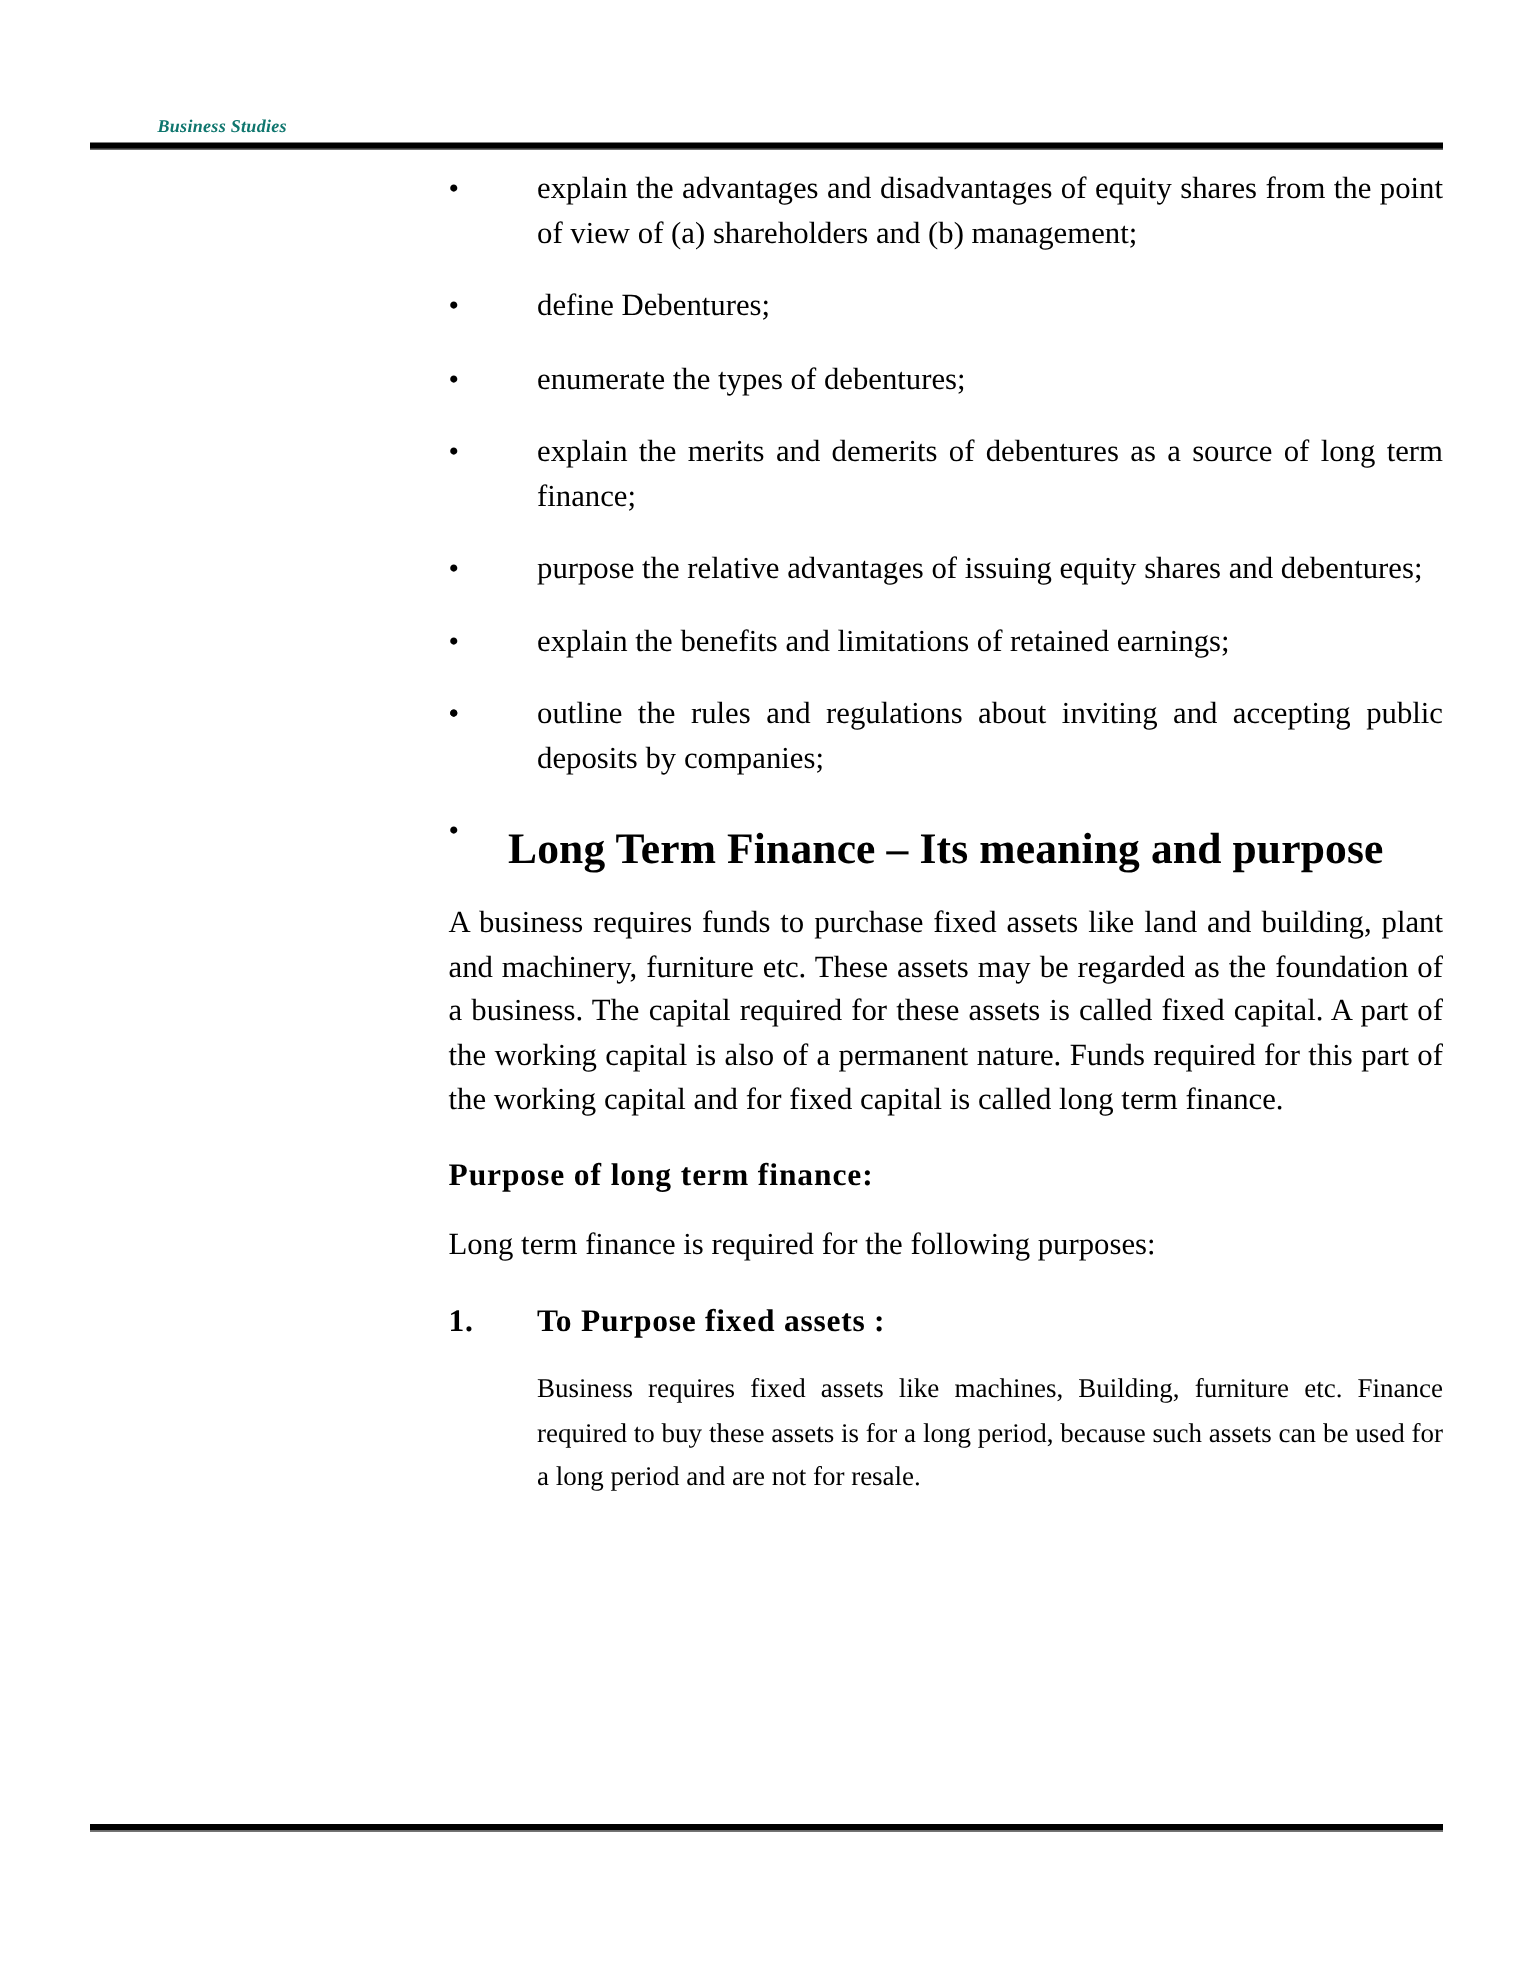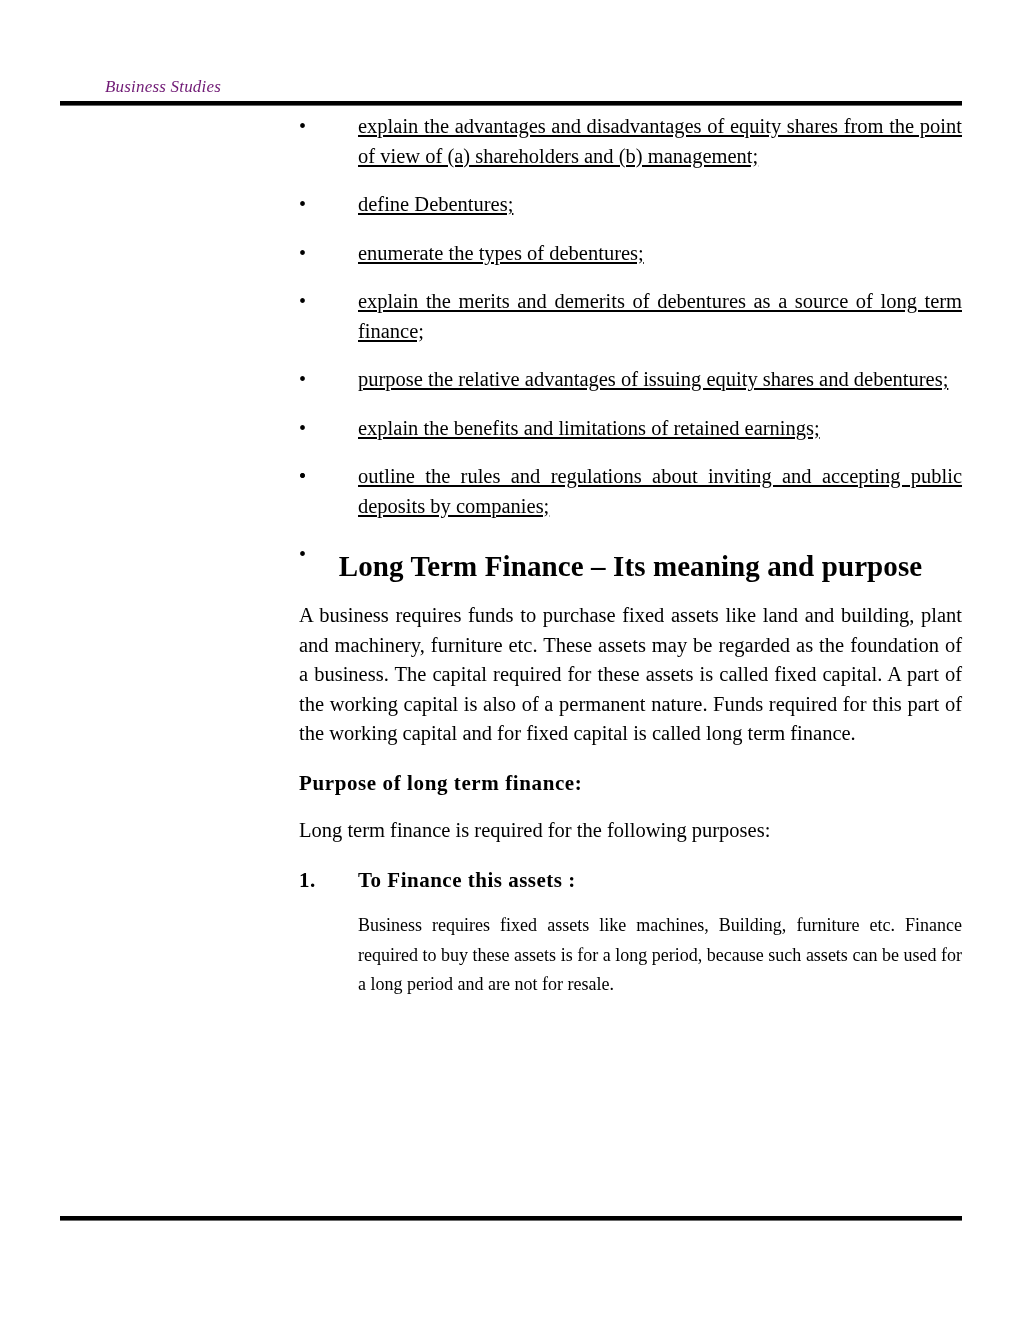--- a/index.html
+++ b/index.html
@@ -27,27 +27,27 @@
 
   
   .header-zone {
     position: absolute;
     left: 60px;
     top: 78px;
     width: 902px;
   }
   .running-head {
     font-family: "Liberation Serif", "DejaVu Serif", serif;
-    font-weight: normal;
+    font-weight: bold;
     font-style: italic;
-    font-size: 17px;
+    font-size: 12px;
     letter-spacing: 0.2px;
     line-height: 1.1;
     padding-left: 45px;
-    color: #701a75;
+    color: #0f766e;
   }
   .header-rule {
     margin-top: 4px;
     height: 4px;
     background: #000;
     border-bottom: 1px solid #6a6a6a;
   }
 
   
   .content {
@@ -76,21 +76,21 @@
   }
   .bullet-item:last-child { margin-bottom: 0; }
   .bullet-dot {
     position: absolute;
     left: 239px;
     top: 0;
     width: 12px;
     line-height: 29.5px;
     font-size: 20px;
   }
-  .bullet-text { display: block; text-decoration: underline; }
+  .bullet-text { display: block; }
 
   
   .section-heading {
     margin: 27px 0 0 0;
     padding-left: 239px;
     font-size: 29px;
     font-weight: bold;
     text-align: center;
     line-height: 1.25;
     letter-spacing: 0.1px;
@@ -229,21 +229,21 @@
     <p class="body-para">
       <span>A business requires funds to purchase fixed assets like land and building, plant and machinery, furniture etc. These assets may be regarded as the foundation of a business. The capital required for these assets is called </span><b>fixed capital</b><span>. A part of the working capital is also of a permanent nature. Funds required for this part of the working capital and for fixed capital is called long term finance.</span>
     </p>
 
     <h3 class="sub-heading">Purpose of long term finance:</h3>
 
     <p class="lead-line">Long term finance is required for the following purposes:</p>
 
     <div class="numbered-item">
       <span class="numbered-marker">1.</span>
-      <span>To Finance this assets :</span>
+      <span>To Purpose fixed assets :</span>
     </div>
 
     <p class="numbered-body">Business requires fixed assets like machines, Building, furniture etc. Finance required to buy these assets is for a long period, because such assets can be used for a long period and are not for resale.</p>
 
   </div>
 
   <div class="footer-rule"></div>
 
 </div>
 

